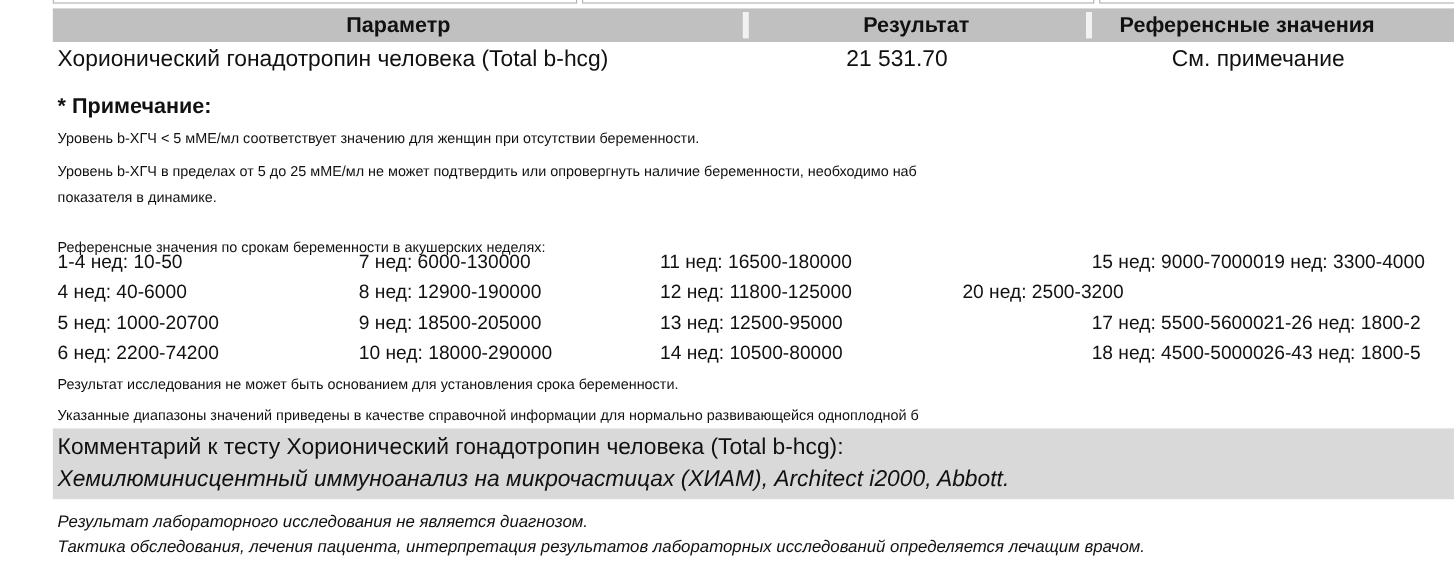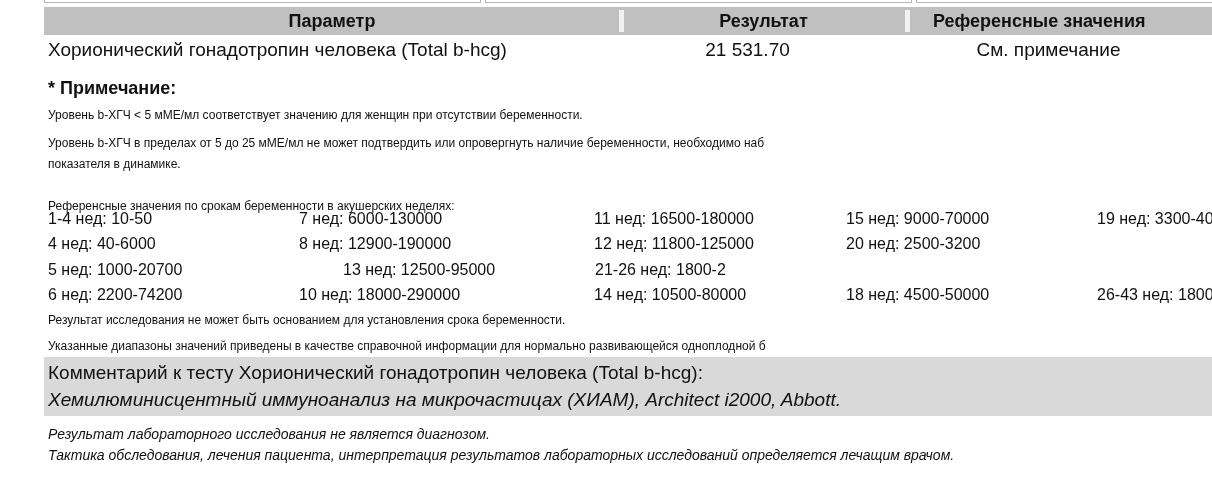--- a/index.html
+++ b/index.html
@@ -27,22 +27,22 @@
     .d-ref { width: 317px; text-align: center; padding-right: 34px; }
 
     .note-title { position: absolute; top: 78px; left: 48px; font-weight: bold; font-size: 18px; }
     .line { position: absolute; left: 48px; font-size: 12px; white-space: nowrap; line-height: 20px; }
 
     .grid { position: absolute; top: 206px; left: 48px; }
     .grid-row { display: flex; height: 25.5px; align-items: center; font-size: 16px; white-space: nowrap; }
     .g-col { flex: none; }
     .g-col.c0 { width: 251px; }
     .g-col.c1 { width: 251px; }
-    .g-col.c2 { width: 252px; margin-left: 44px; }
-    .g-col.c3 { width: 251px; }
+    .g-col.c2 { width: 252px; }
+    .g-col.c3 { width: 251px; text-align: right; }
     .g-col.c4 { width: 200px; }
 
     .comment-box { position: absolute; top: 357px; left: 44px; width: 1180px; height: 59px; background: #d9d9d9; padding-left: 4px; }
     .comment-title { font-size: 19px; line-height: 27px; padding-top: 2px; white-space: nowrap; }
     .comment-method { font-size: 19px; font-style: italic; line-height: 27px; white-space: nowrap; }
 
     .footer { position: absolute; top: 424px; left: 48px; font-size: 14px; font-style: italic; line-height: 21px; white-space: nowrap; }
   </style>
 </head>
 <body>
@@ -82,21 +82,23 @@
     <div class="g-col c4">19 нед: 3300-4000</div>
   </div>
   <div class="grid-row">
     <div class="g-col c0">4 нед: 40-6000</div>
     <div class="g-col c1">8 нед: 12900-190000</div>
     <div class="g-col c2">12 нед: 11800-125000</div>
     <div class="g-col c4">20 нед: 2500-3200</div>
   </div>
   <div class="grid-row">
     <div class="g-col c0">5 нед: 1000-20700</div>
+    <div class="g-col c1">9 нед: 18500-205000</div>
     <div class="g-col c2">13 нед: 12500-95000</div>
+    <div class="g-col c3">17 нед: 5500-56000</div>
     <div class="g-col c4">21-26 нед: 1800-2</div>
   </div>
   <div class="grid-row">
     <div class="g-col c0">6 нед: 2200-74200</div>
     <div class="g-col c1">10 нед: 18000-290000</div>
     <div class="g-col c2">14 нед: 10500-80000</div>
     <div class="g-col c3">18 нед: 4500-50000</div>
     <div class="g-col c4">26-43 нед: 1800-5</div>
   </div>
 </div>

